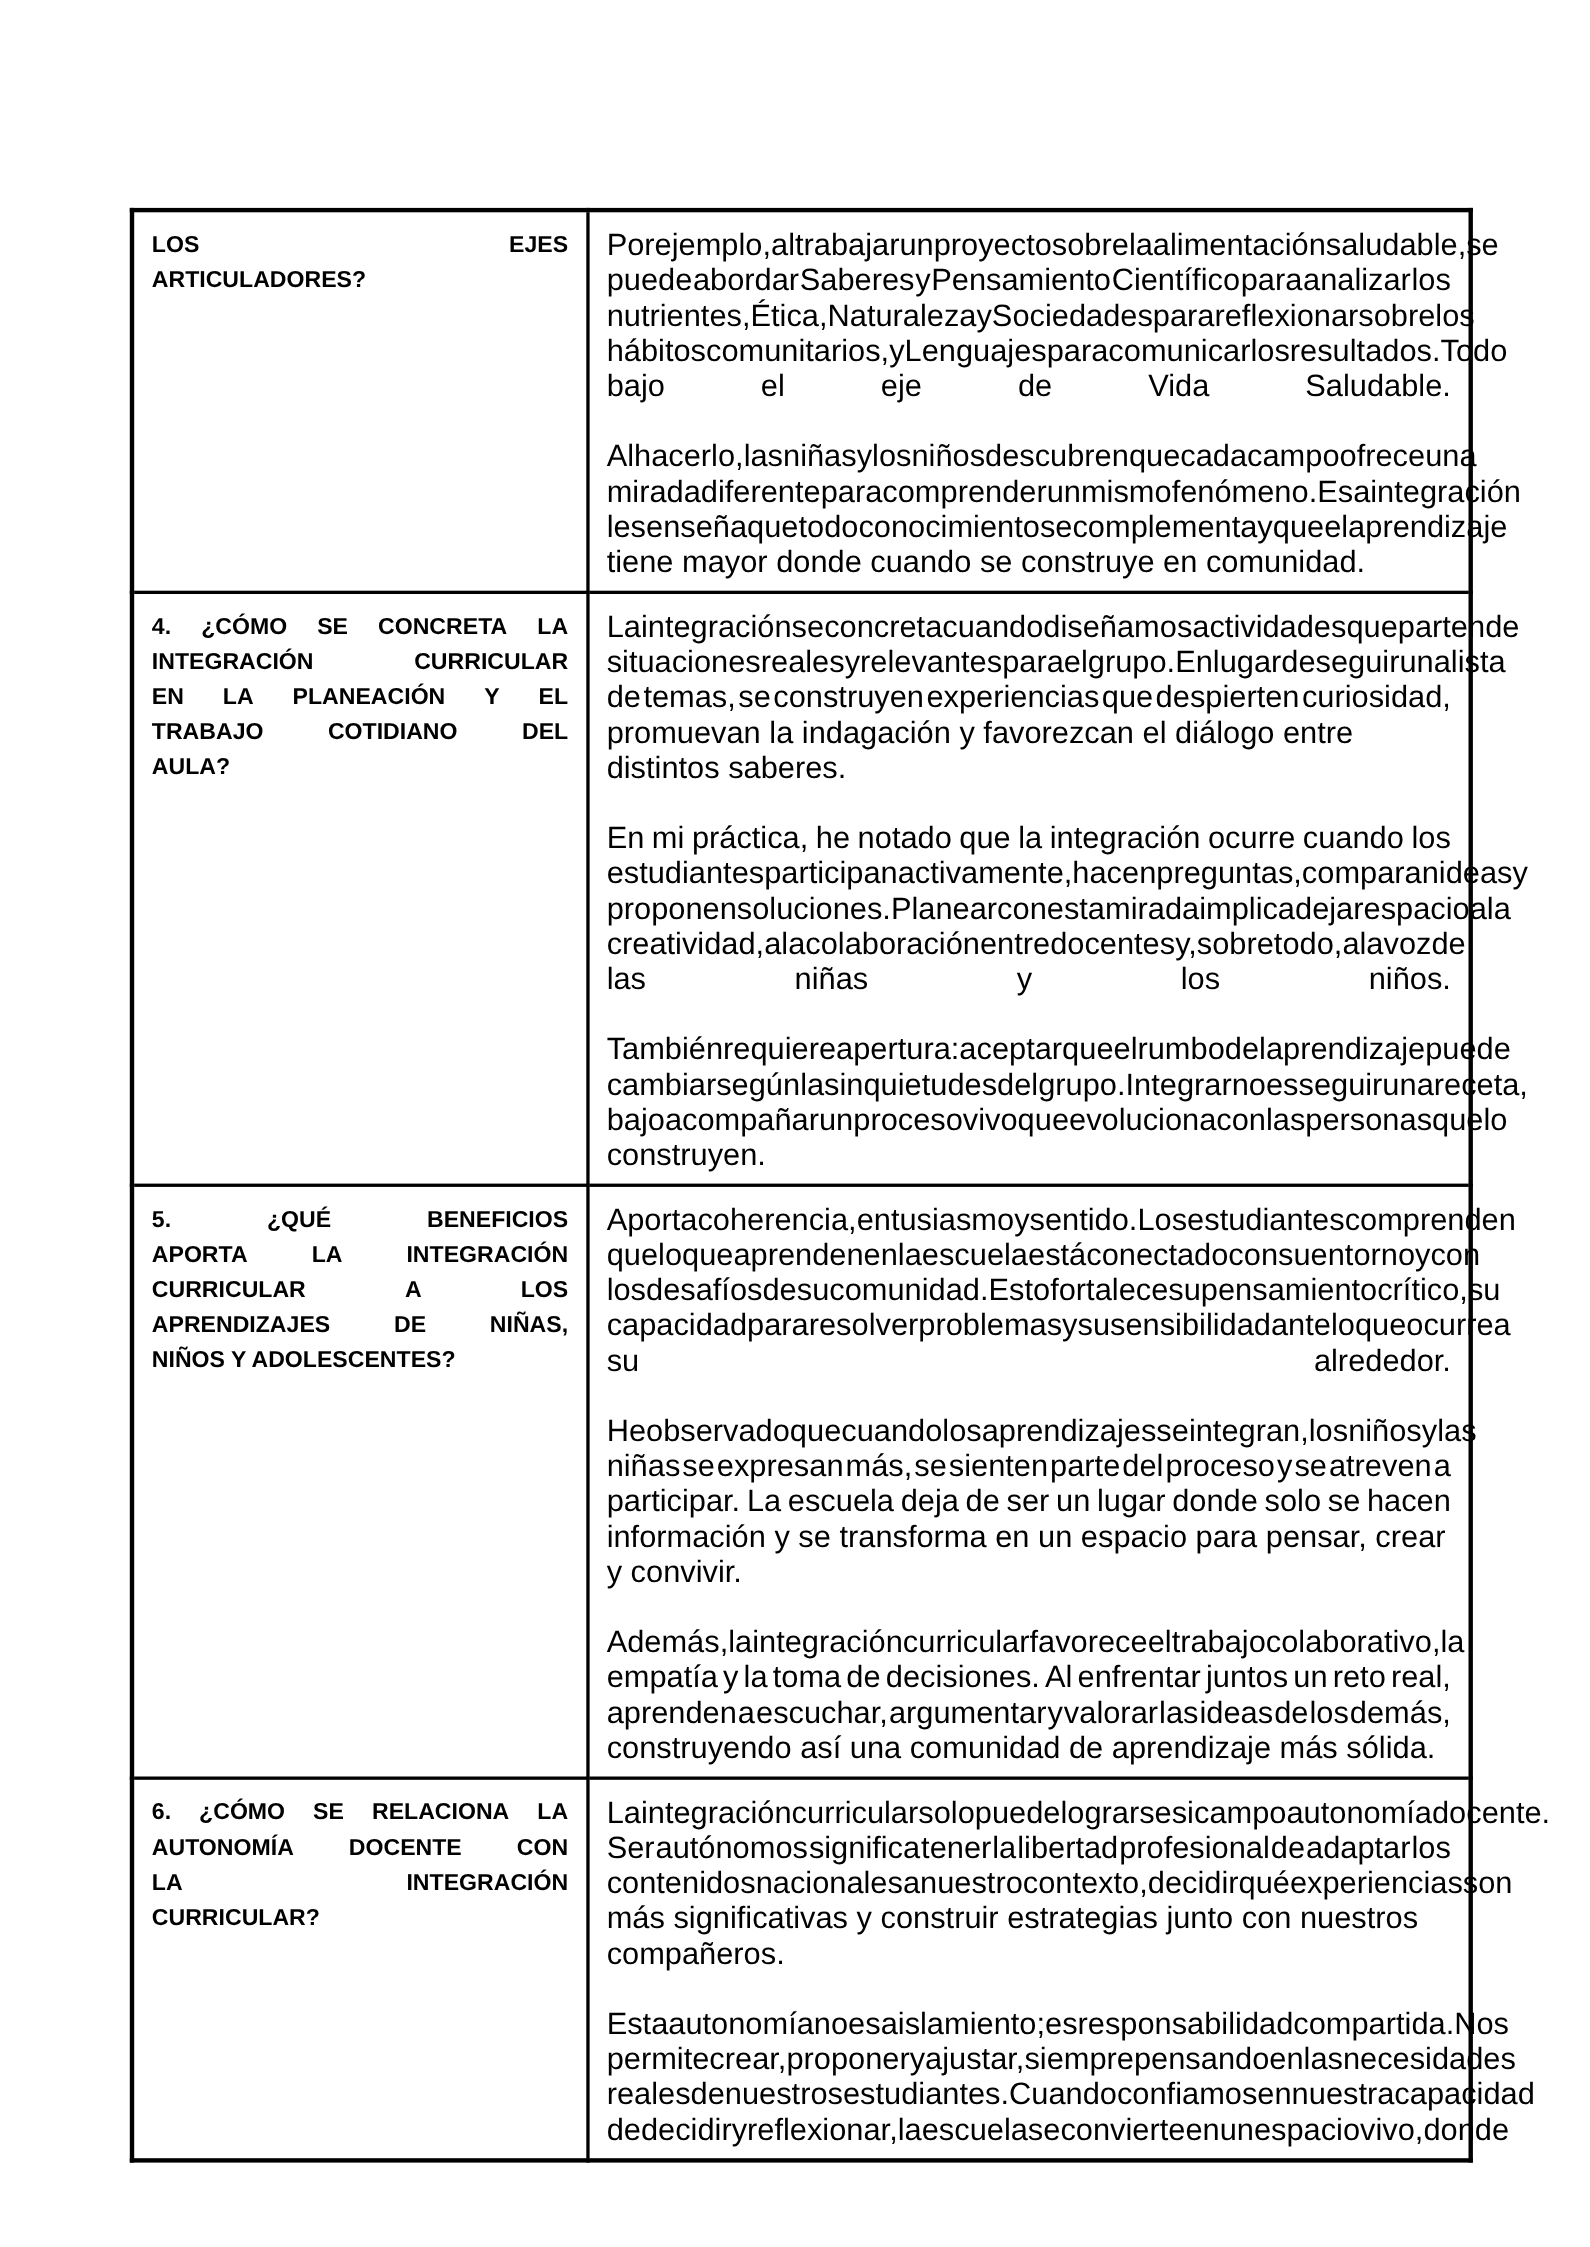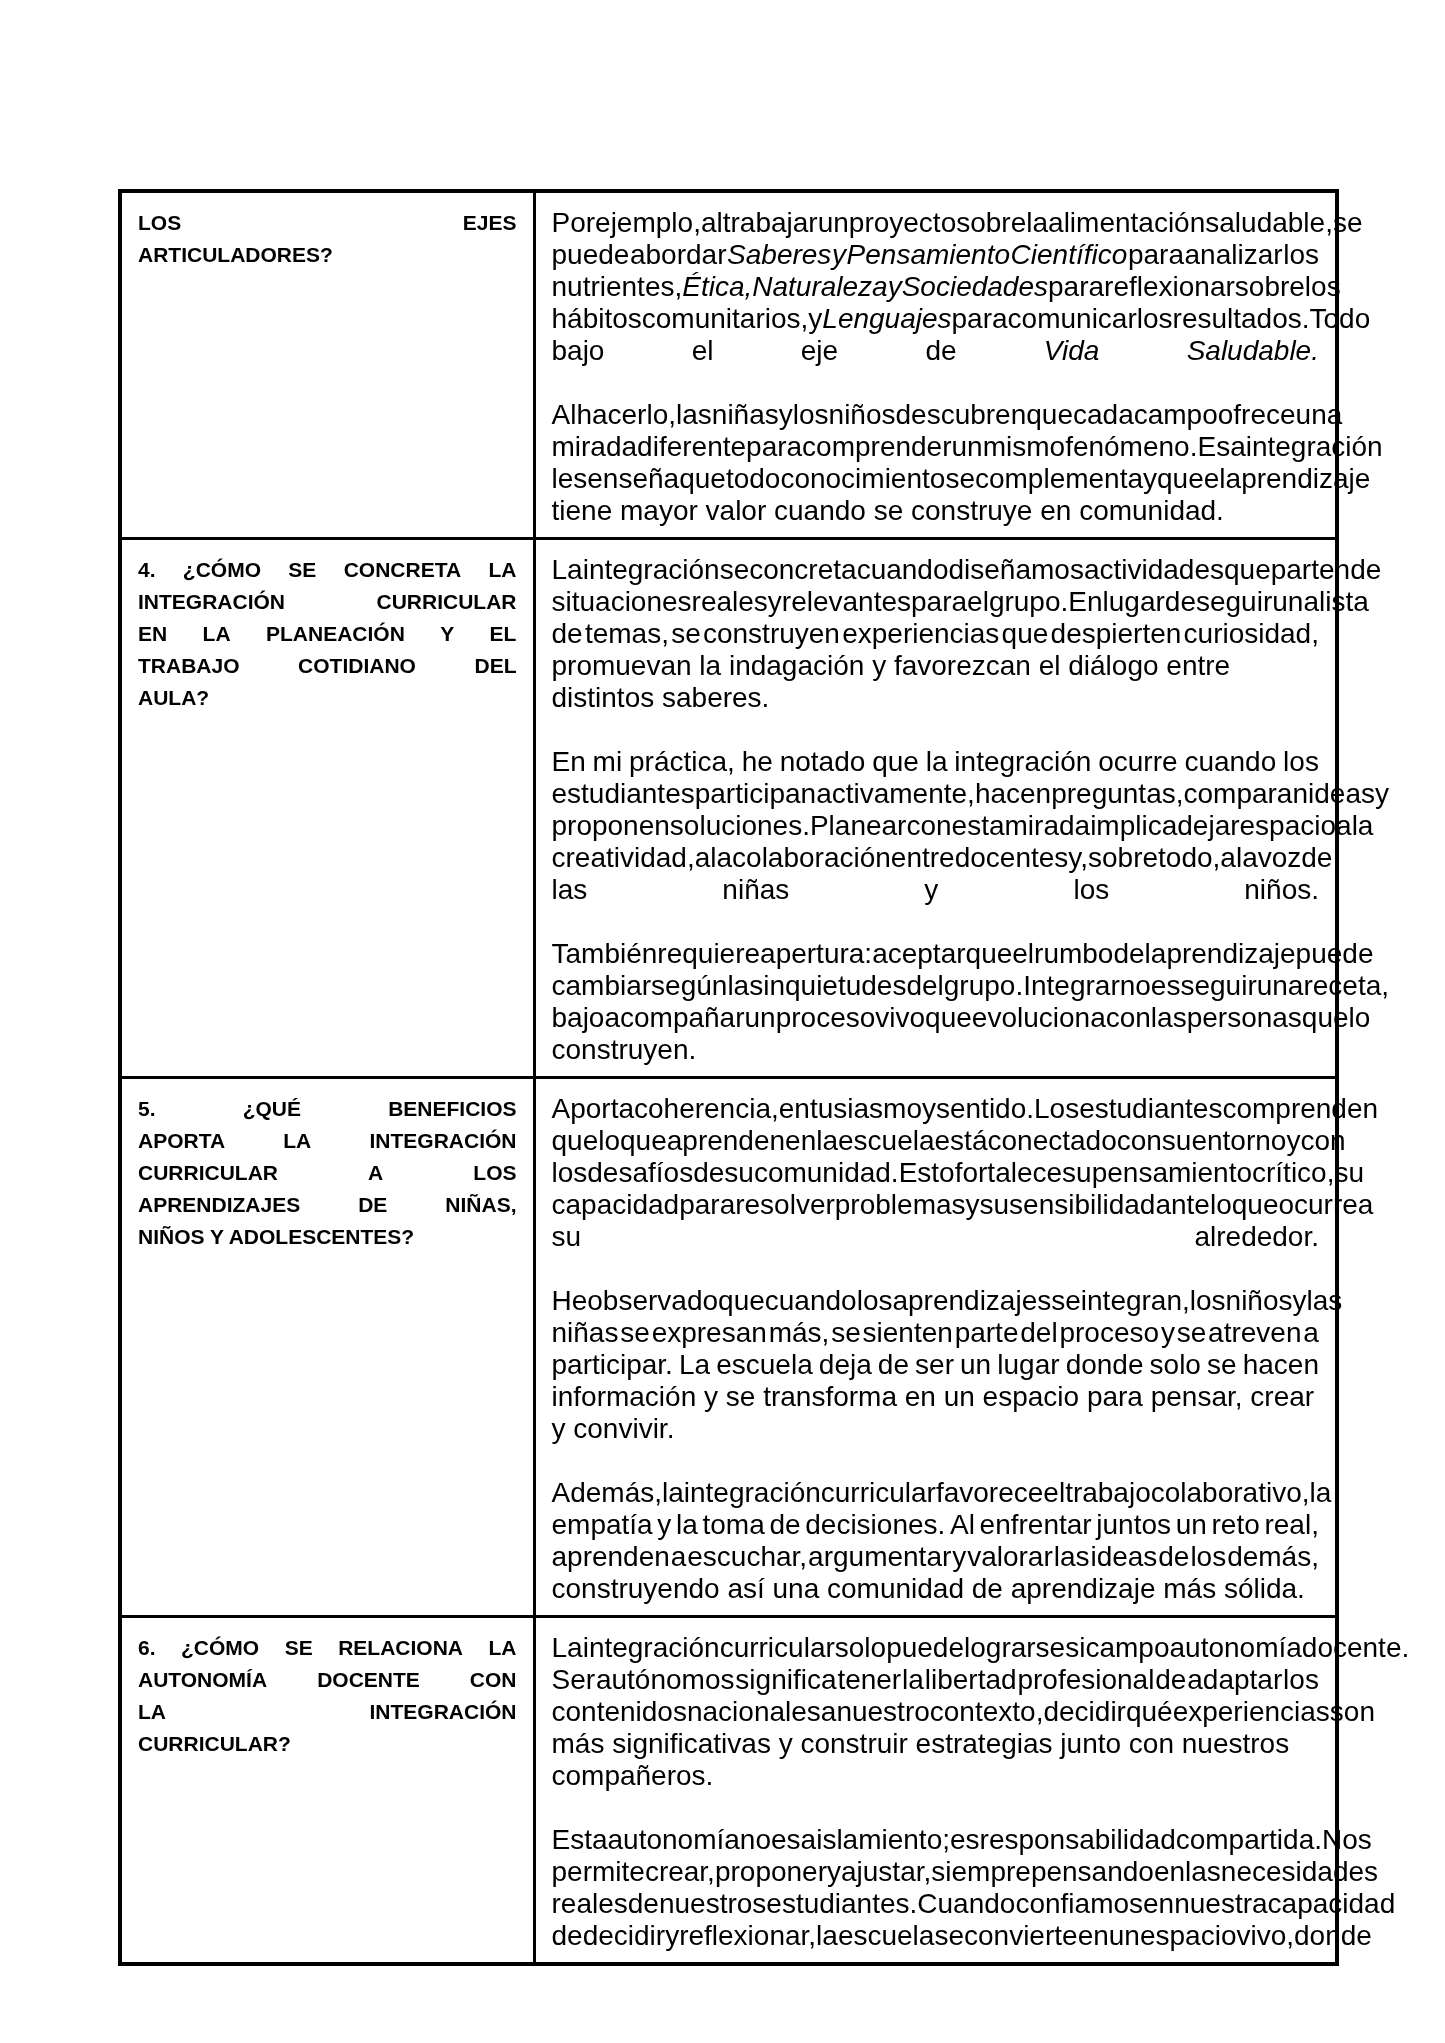--- a/index.html
+++ b/index.html
@@ -25,21 +25,21 @@
 
   tr.r1 { height: 345px; }
   tr.r2 { height: 512px; }
   tr.r3 { height: 508px; }
   tr.r4 { height: 314px; }
 
   .para + .para { margin-top: 32px; }
   .line { line-height: 32px; text-align: left; }
   .line.just { display: flex; justify-content: space-between; flex-wrap: nowrap; }
   .line.just span { white-space: pre; }
-  .it { font-style: italic; }
+  .it { }
 </style>
 </head>
 <body>
 
 <div class="sheet">
   <table class="qa">
     <colgroup>
       <col style="width:414px">
       <col style="width:803px">
     </colgroup>
@@ -142,21 +142,21 @@
                 <span>que</span>
                 <span>todo</span>
                 <span>conocimiento</span>
                 <span>se</span>
                 <span>complementa</span>
                 <span>y</span>
                 <span>que</span>
                 <span>el</span>
                 <span>aprendizaje</span>
               </div>
-              <div class="line"><span>tiene mayor valor cuando se construye en comunidad.</span></div>
+              <div class="line"><span>tiene mayor donde cuando se construye en comunidad.</span></div>
             </div>
           </td>
         </tr>
         <tr class="r2">
           <td class="q">
             <div class="line just">
               <span>4.</span>
               <span>¿CÓMO</span>
               <span>SE</span>
               <span>CONCRETA</span>

